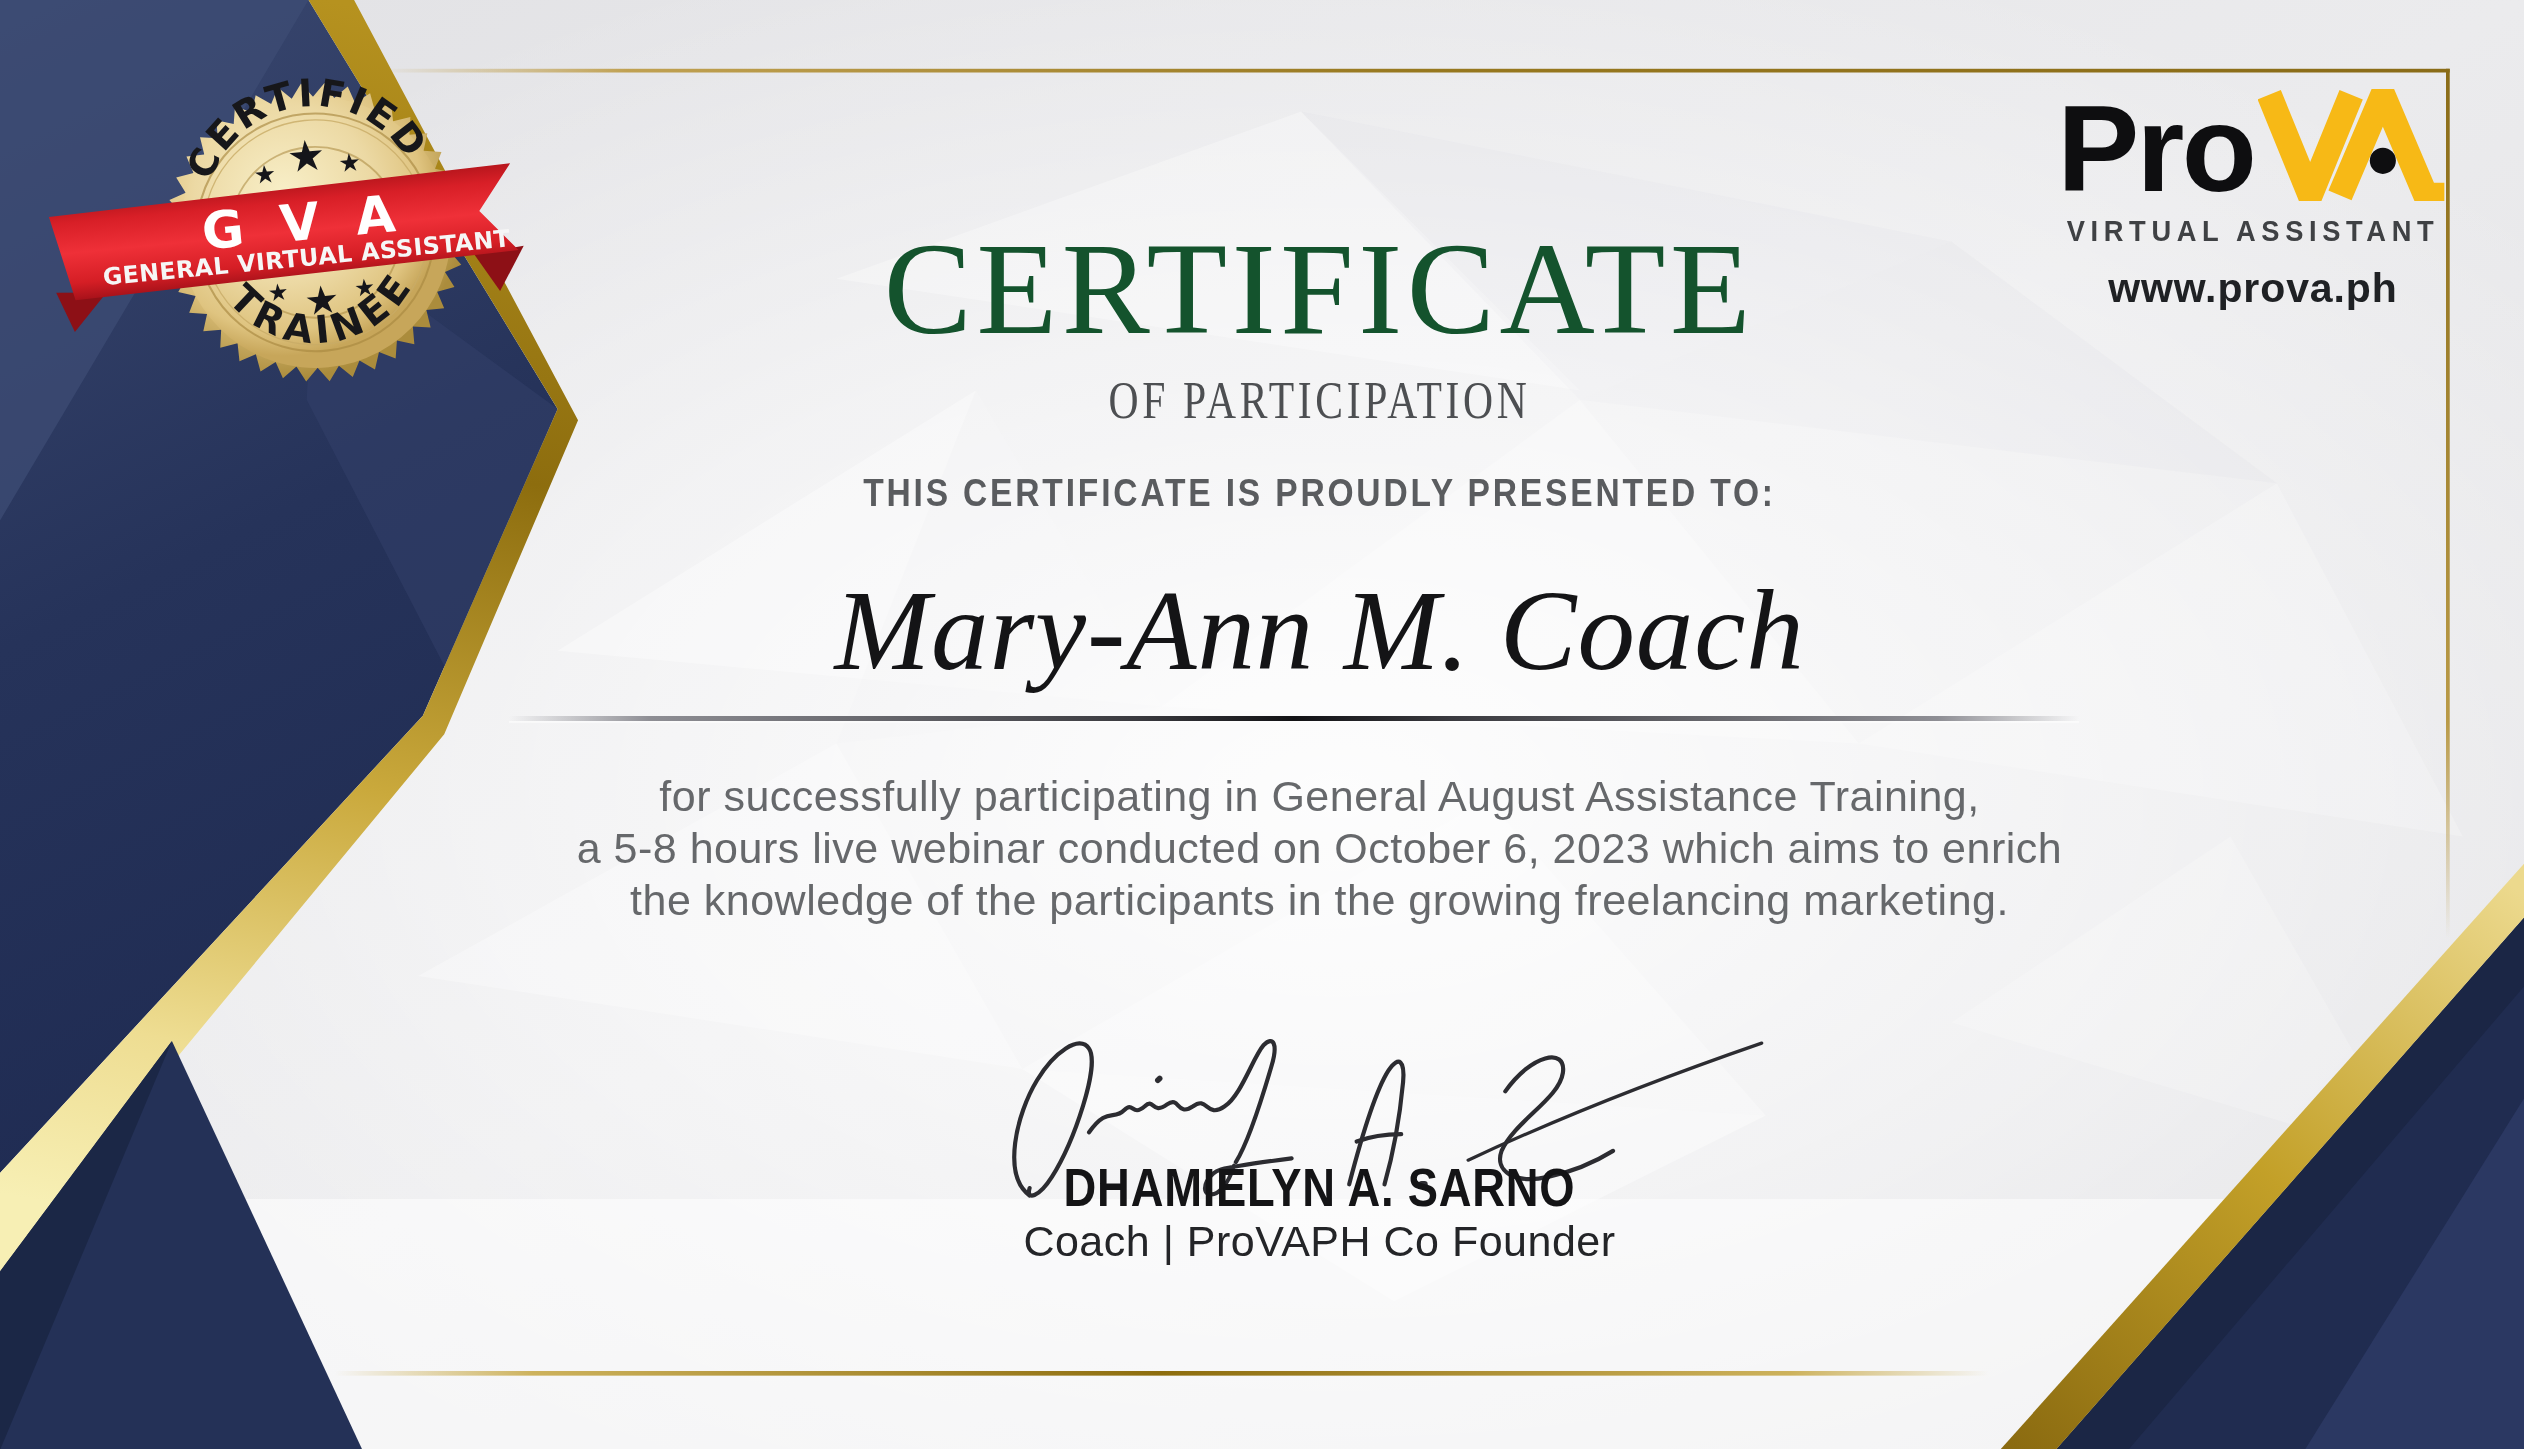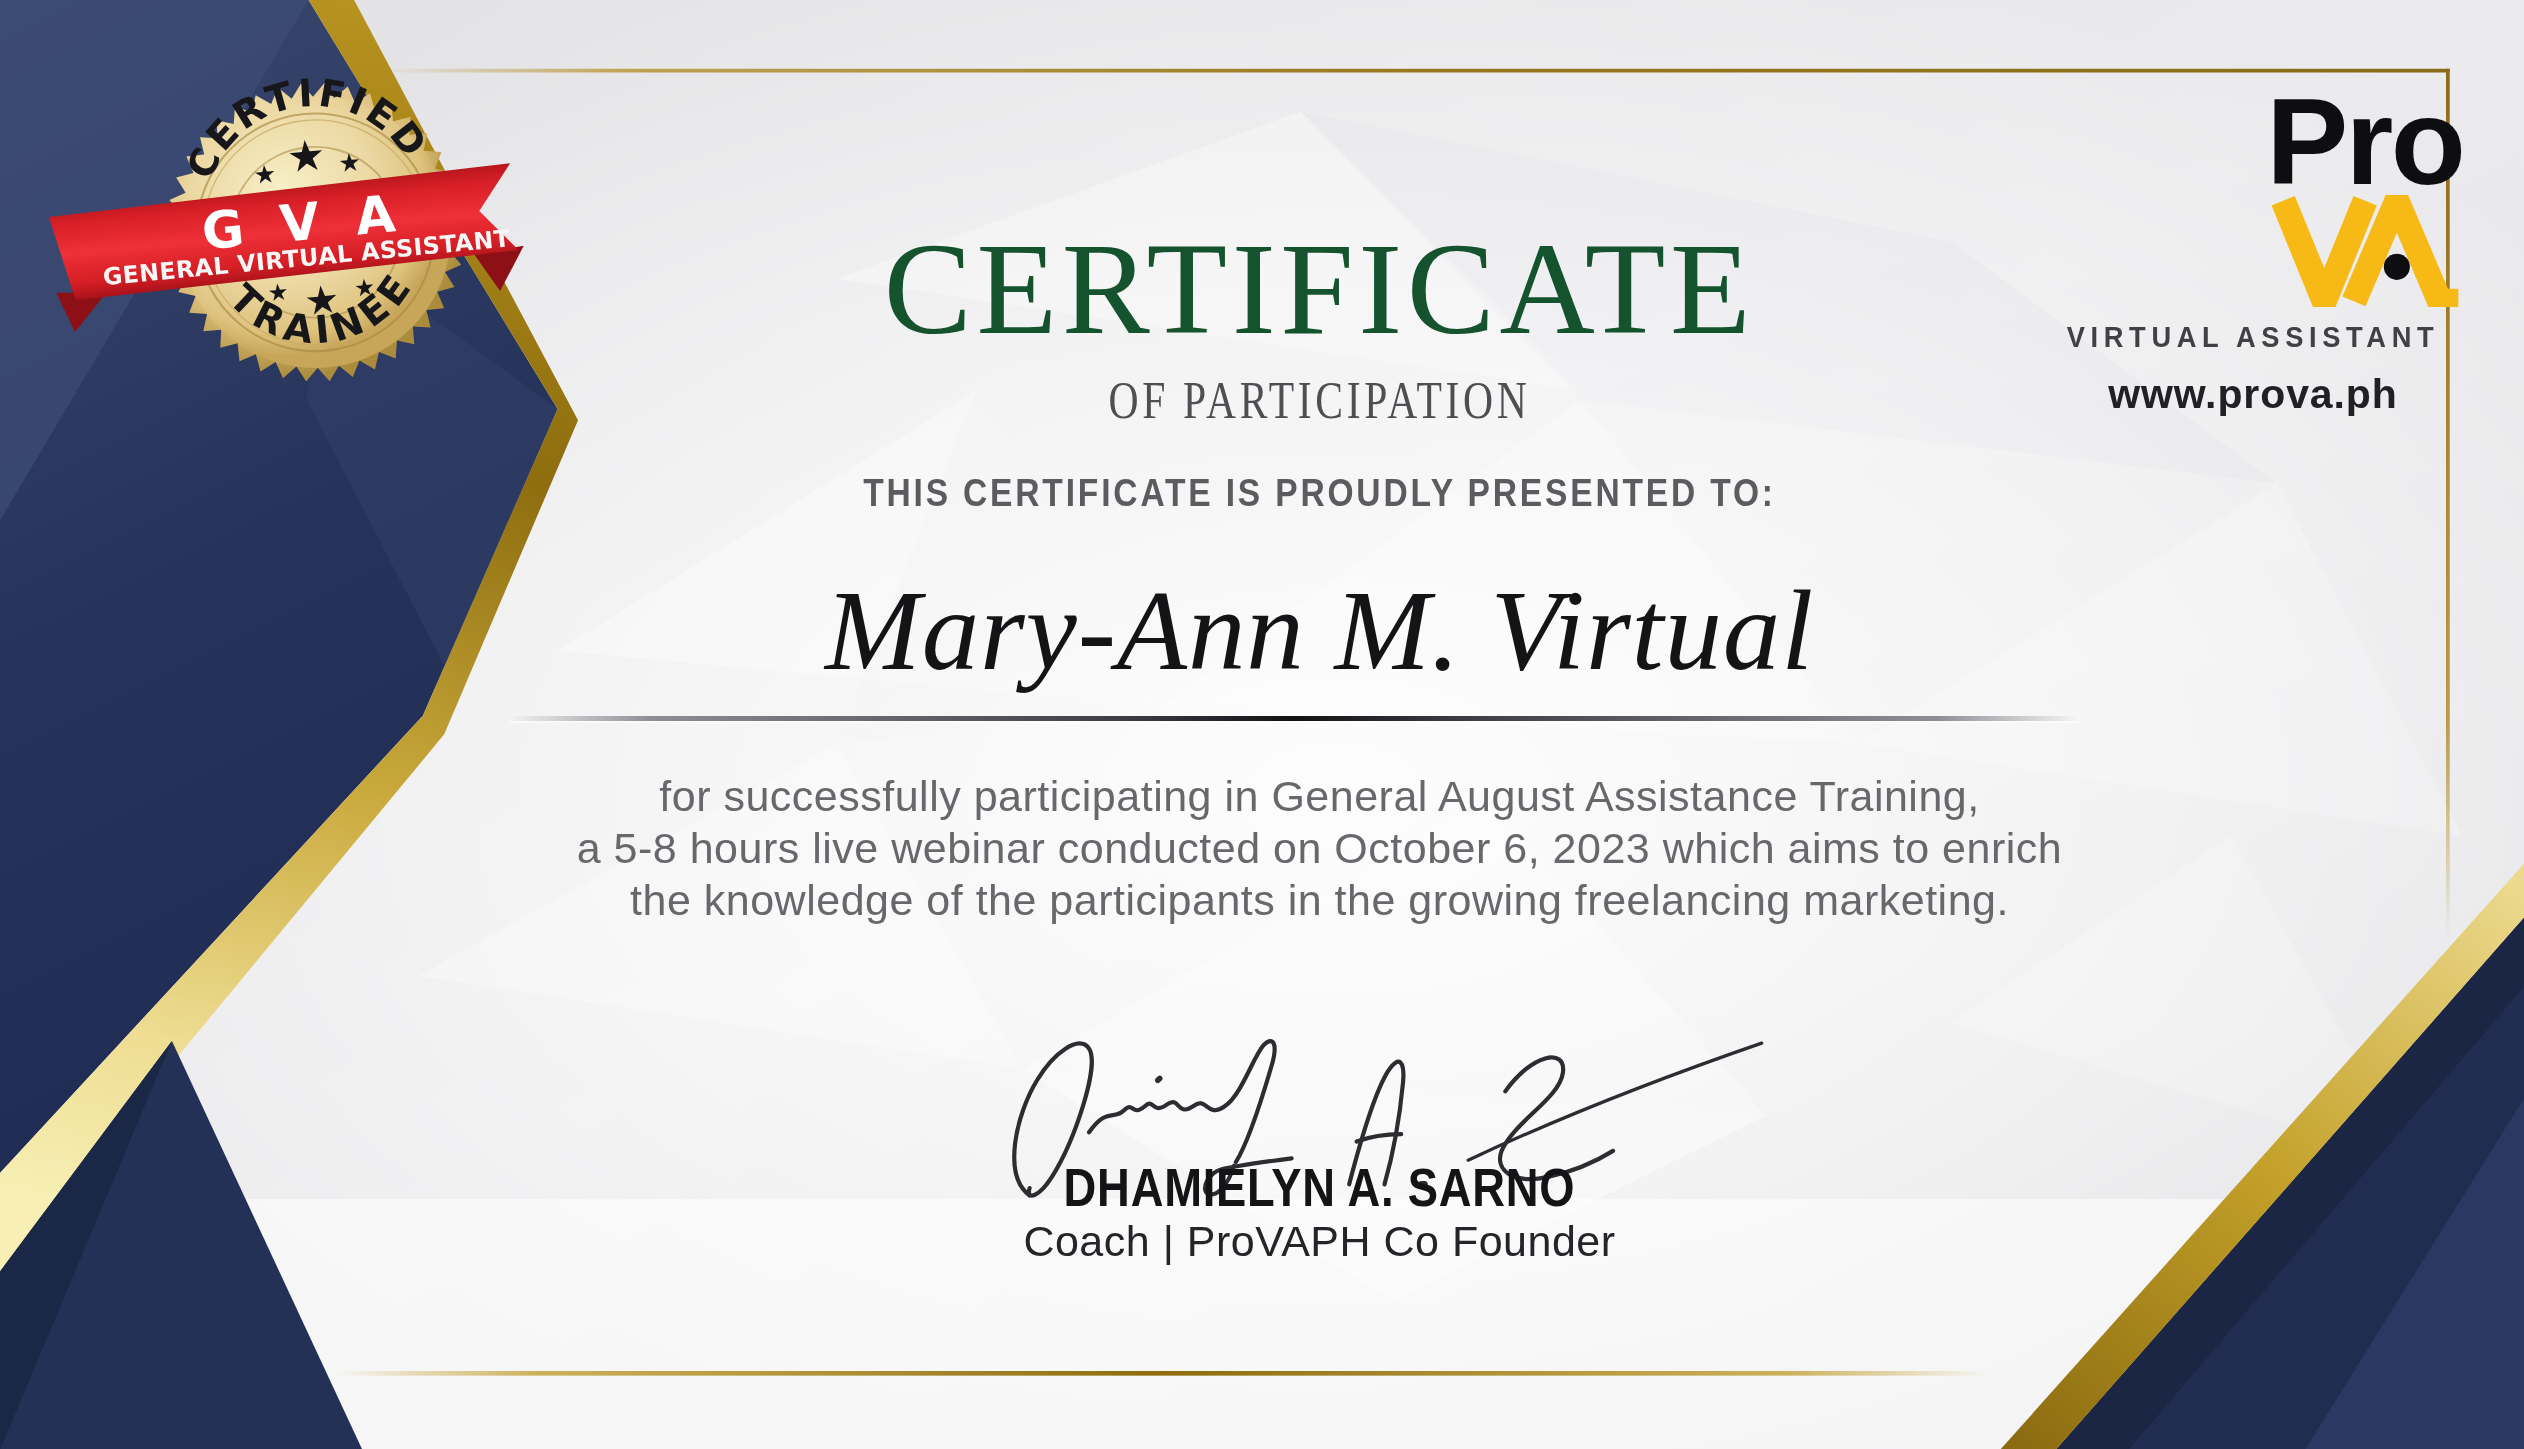--- a/index.html
+++ b/index.html
@@ -11,21 +11,21 @@
 
   
   #bg-svg{position:absolute;left:0;top:0;width:2525px;height:1450px;}
 
   
   #badge{position:absolute;left:46px;top:37px;width:520px;height:400px;
          transform:rotate(-5.5deg);transform-origin:269px 195px;}
 
   
   #logo{position:absolute;left:2043px;top:89px;width:420px;text-align:center;}
-  #logo .logo-row{display:flex;align-items:flex-end;justify-content:center;flex-direction:column;}
+  #logo .logo-row{display:flex;align-items:flex-end;justify-content:center;}
   #logo .pro{font-family:"Liberation Sans",sans-serif;font-weight:700;font-size:123px;
              line-height:0.86;color:#0e0e10;letter-spacing:-2.8px;}
   #logo .va-svg{margin-bottom:0.9px;margin-left:3.7px;}
   #logo .tagline{margin-top:13px;font-size:29px;font-weight:700;letter-spacing:6px;
                  color:#3f4144;transform:scaleX(.94);white-space:nowrap;}
   #logo .website{margin-top:17px;font-size:41px;font-weight:700;letter-spacing:0.9px;color:#1f2124;}
 
   
   .centercol{position:absolute;left:390px;width:1859px;text-align:center;}
   #title{top:223px;font-family:"Liberation Serif",serif;font-weight:400;font-size:132px;
@@ -216,21 +216,21 @@
         <circle cx="134" cy="77" r="14" fill="#0e0e10"></circle>
       </svg>
     </div>
     <div class="tagline">VIRTUAL ASSISTANT</div>
     <div class="website">www.prova.ph</div>
   </div>
 
   <div id="title" class="centercol abs">CERTIFICATE</div>
   <div id="subtitle" class="centercol abs">OF PARTICIPATION</div>
   <div id="presented" class="centercol abs">THIS CERTIFICATE IS PROUDLY PRESENTED TO:</div>
-  <div id="recipient" class="centercol abs">Mary-Ann M. Virtual</div>
+  <div id="recipient" class="centercol abs">Mary-Ann M. Coach</div>
   <div id="name-underline"></div>
 
   <div id="bodytext" class="centercol abs">
     <div>for successfully participating in General August Assistance Training,</div>
     <div>a 5-8 hours live webinar conducted on October 6, 2023 which aims to enrich</div>
     <div>the knowledge of the participants in the growing freelancing marketing.</div>
   </div>
 
   <svg id="signature" width="799" height="242" viewBox="0 0 860 260">
     <g fill="none" stroke="#2c2c31" stroke-width="4.5" stroke-linecap="round" stroke-linejoin="round">

